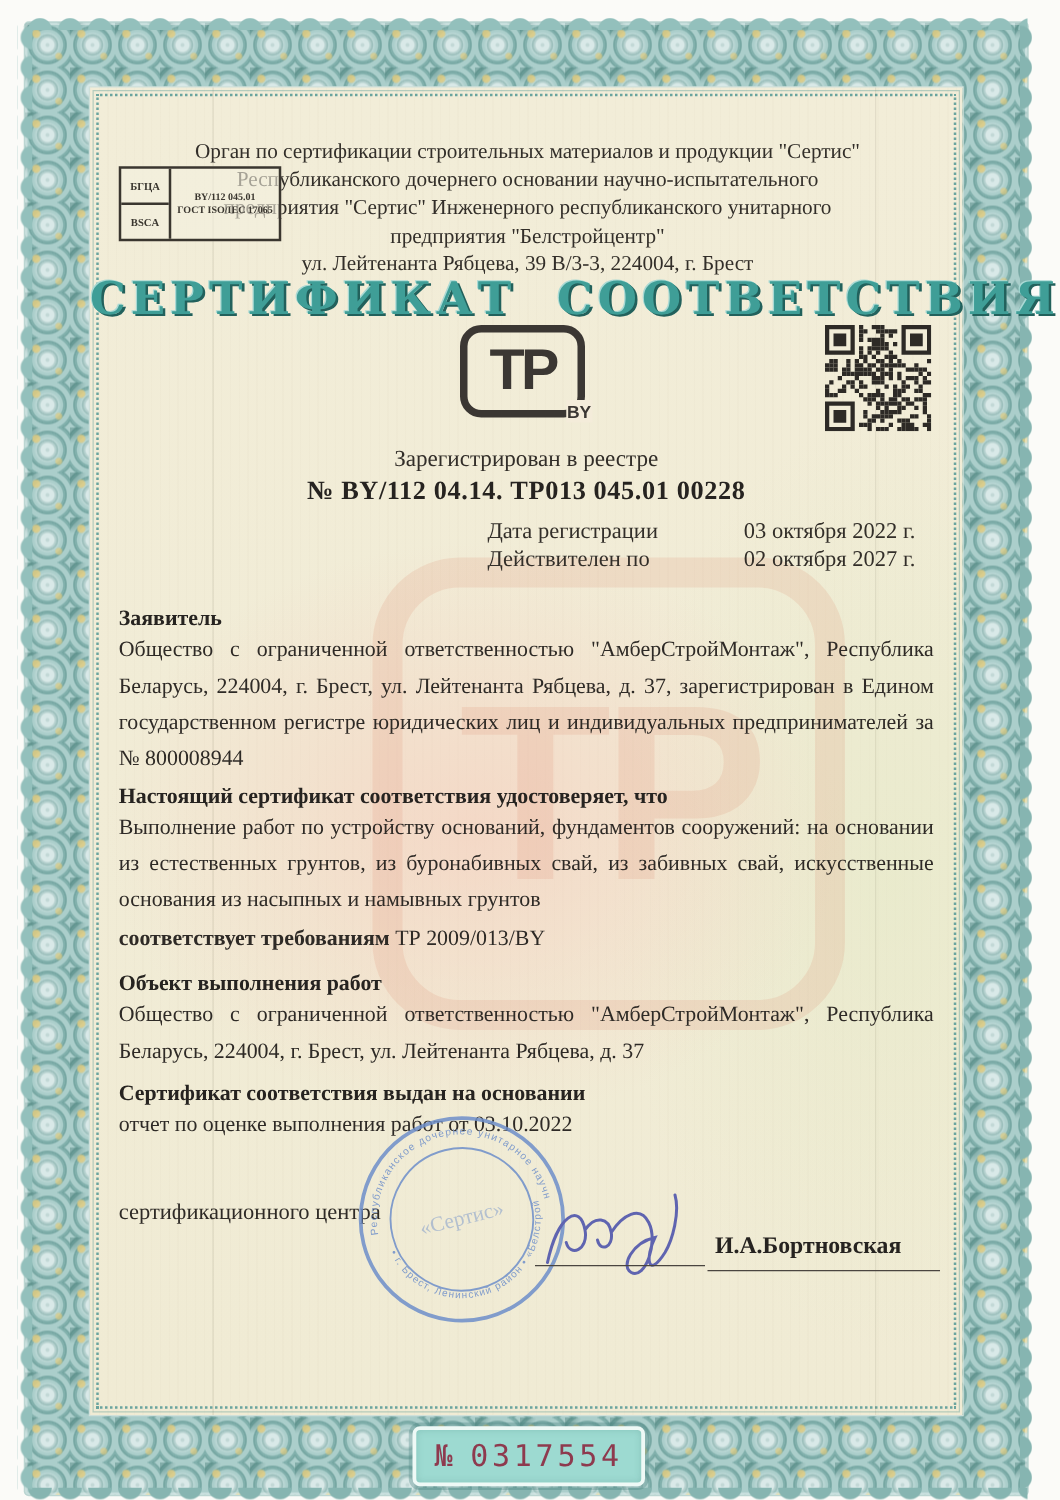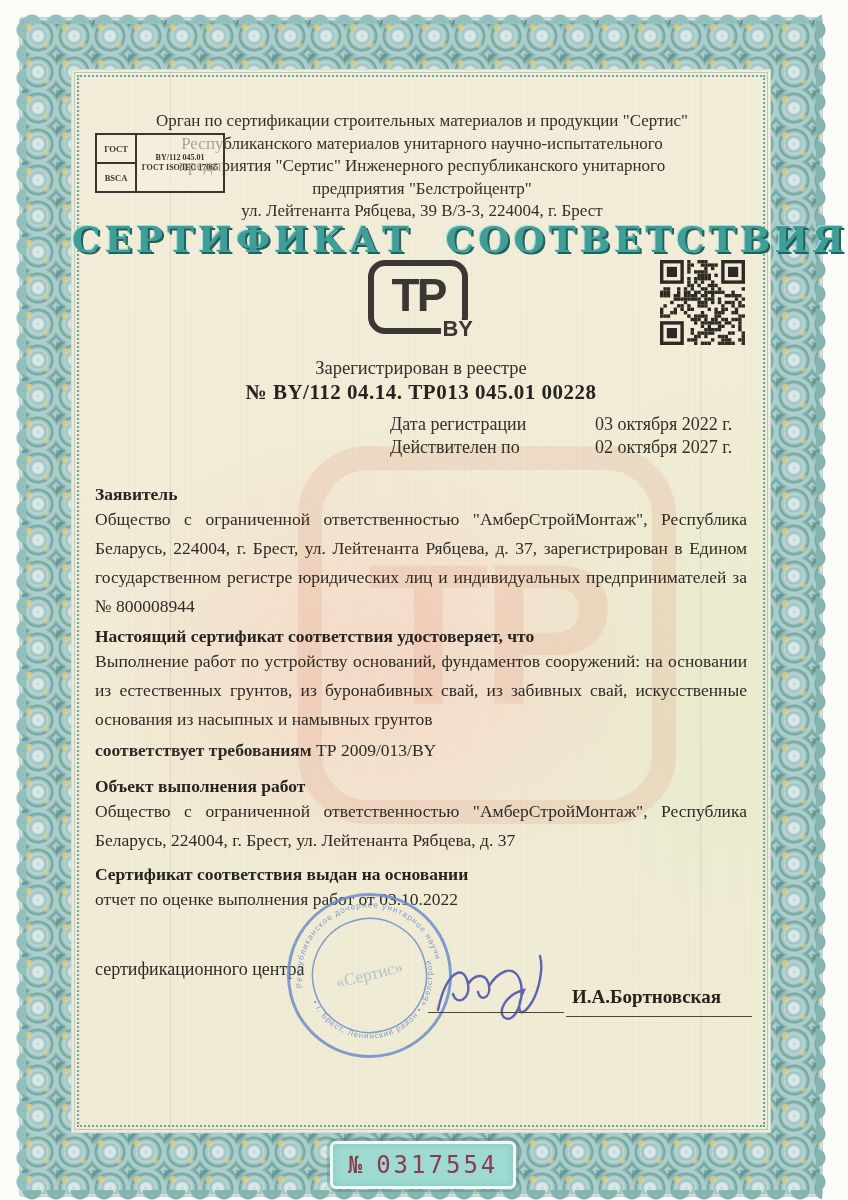--- a/index.html
+++ b/index.html
@@ -93,21 +93,21 @@
     position:absolute;left:296px;top:190px;width:88px;height:62px;
     border:6px solid #3b3733;border-radius:17px;
     display:flex;align-items:center;justify-content:center;
   }
   .tr-logo .main{
     font-family:"Liberation Sans",sans-serif;font-weight:bold;font-size:46px;
     color:#3b3733;letter-spacing:-3px;margin-top:-4px;
   }
   .tr-logo .sub{
     position:absolute;right:-12px;bottom:-10px;
-    font-family:"Liberation Sans",sans-serif;font-weight:bold;font-size:22px;color:#3b3733;
+    font-family:"Liberation Sans",sans-serif;font-weight:bold;font-size:14px;color:#3b3733;
     background:#f4ecda;padding:0 1px;line-height:18px;
   }
 
   
   .qr{position:absolute;left:588px;top:190px;width:85px;height:85px;}
 
   
   .reg-line{position:absolute;left:0;top:288px;width:100%;text-align:center;
     font-size:18.5px;color:#322e29;}
   .reg-num{position:absolute;left:0;top:310px;width:100%;text-align:center;
@@ -156,29 +156,29 @@
   <div class="scallop right"></div>
 
   <div class="paper">
     <div class="fold-line" style="left:98px"></div>
     <div class="fold-line" style="left:628px"></div>
     <div class="watermark">ТР</div>
 
 
     <div class="org-lines">
       <div>Орган по сертификации строительных материалов и продукции "Сертис"</div>
-      <div>Республиканского материалов унитарного научно-испытательного</div>
+      <div>Республиканского дочернего основании научно-испытательного</div>
       <div>предприятия "Сертис" Инженерного республиканского унитарного</div>
       <div>предприятия "Белстройцентр"</div>
       <div>ул. Лейтенанта Рябцева, 39 В/3-3, 224004, г. Брест</div>
     </div>
 
     <div class="accred-box">
       <div class="accred-left">
-        <div>ГОСТ</div>
+        <div>БГЦА</div>
         <div>BSCA</div>
       </div>
       <div class="accred-right">
         <span>BY/112 045.01</span>
         <span>ГОСТ ISO/IEC 17065</span>
       </div>
     </div>
 
     <div class="cert-title">СЕРТИФИКАТ СООТВЕТСТВИЯ</div>
 

